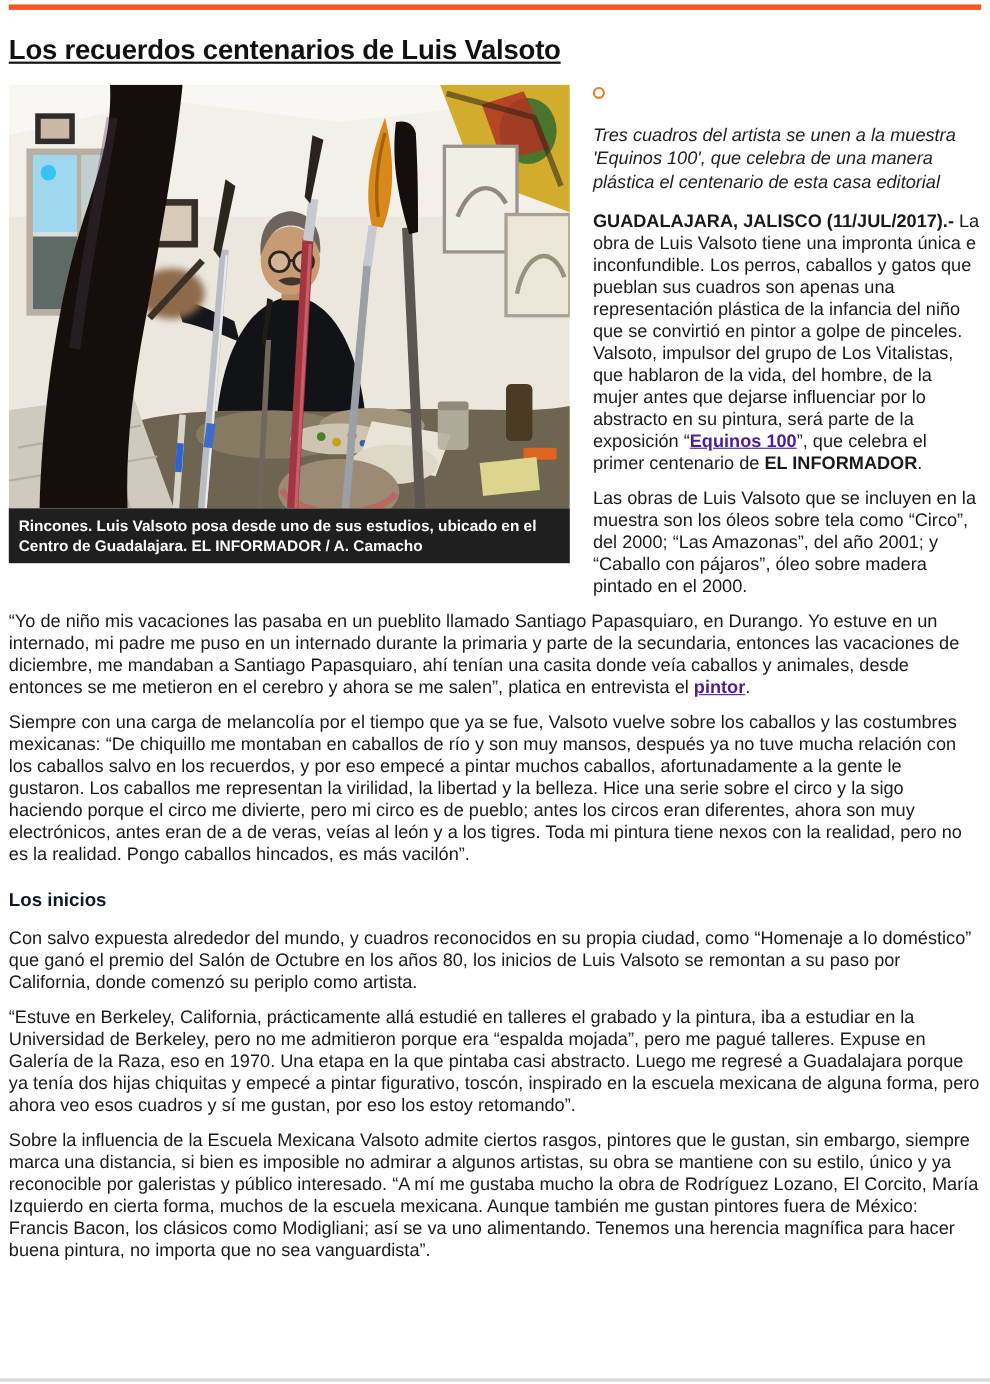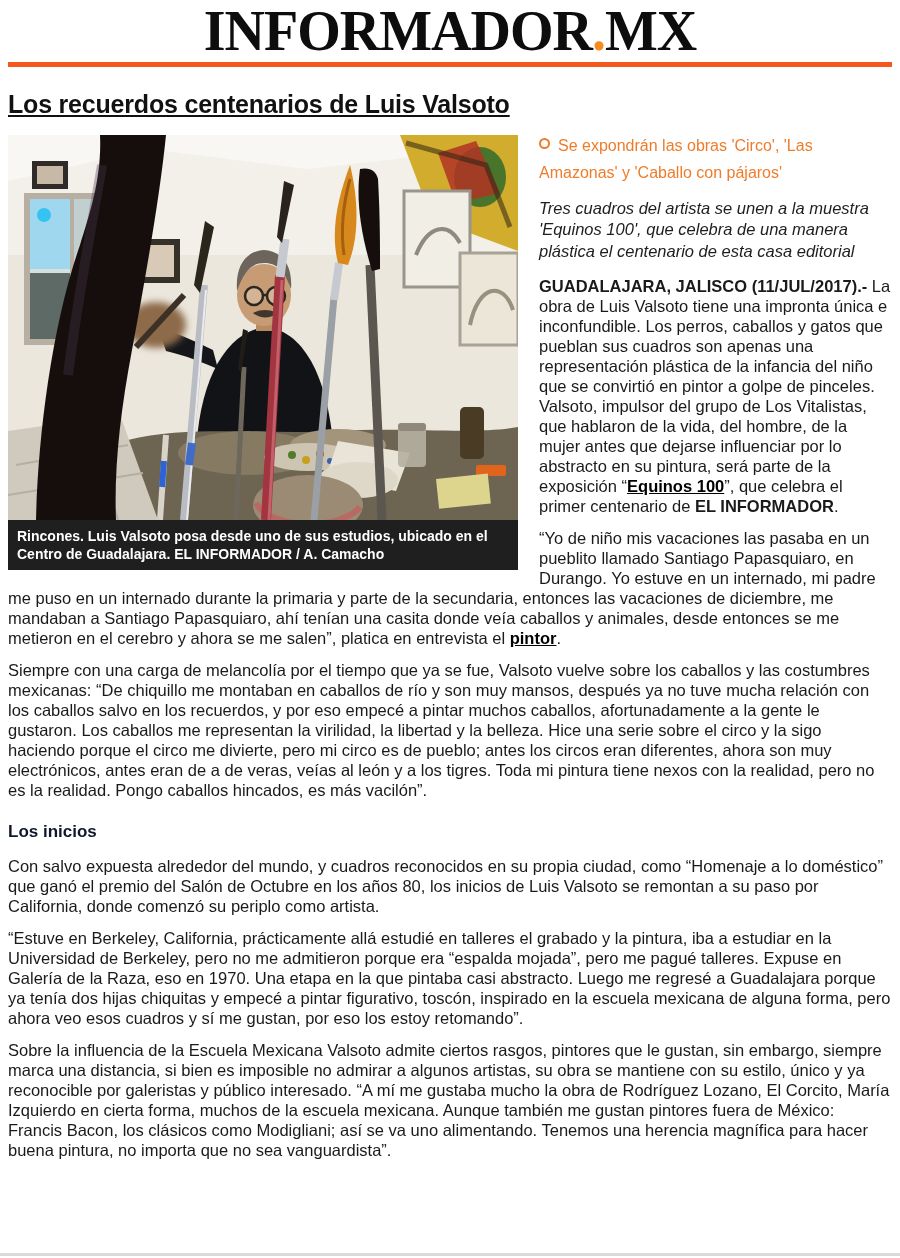--- a/index.html
+++ b/index.html
@@ -42,33 +42,30 @@
     font-size:14px;line-height:18px;padding:7px 9px;
   }
   .kicker{color:#ef7c2a;font-size:16px;line-height:27px;margin:3px 0 12px 0;}
   .bullet-ring{
     display:inline-block;width:7px;height:7px;border:2px solid #ef7c2a;
     border-radius:50%;margin-right:8px;vertical-align:2px;background:transparent;
   }
   .deck{font-style:italic;font-size:16.5px;line-height:21.5px;margin:0 0 14px 0;color:#1e1e1e;}
   .para{margin:0 0 12px 0;}
   .para b, .para strong{font-weight:bold;margin-top:14px;}
-  .inline-link{color:#000000;font-weight:bold;text-decoration:underline;}
+  .inline-link{color:#4c1d95;font-weight:bold;text-decoration:underline;}
   .subhead{font-size:17px;font-weight:bold;color:#0f172a;margin:22px 0 14px 0;line-height:20px;}
   .bottom-rule{position:absolute;left:0;right:0;bottom:2px;height:3px;background:#dadada;}
 </style>
 </head>
 <body>
 
 <div class="page">
 
   <header>
-    <div class="masthead">
-      <a class="logo" href="#"><span>INFORMADOR</span><span class="logo-dot">.</span><span>MX</span></a>
-    </div>
     <div class="masthead-rule"></div>
     <h1 class="headline">Los recuerdos centenarios de Luis Valsoto</h1>
   </header>
 
   <div class="content">
 
     <figure class="photo">
       <svg width="510" height="385" viewBox="0 0 510 385" aria-hidden="true">
         <defs>
           <filter id="soft" x="-20%" y="-20%" width="140%" height="140%">
@@ -162,26 +159,27 @@
           <line x1="326" y1="165" x2="331" y2="128" stroke="#c6cad0" stroke-width="8"></line>
           <path d="M330,128 C322,96 330,62 342,30 C350,62 352,100 340,130 Z" fill="#d8891e"></path>
           <path d="M336,120 C332,92 336,66 342,44" stroke="#a55f0e" stroke-width="3" fill="none"></path>
           <line x1="374" y1="385" x2="362" y2="130" stroke="#5c5751" stroke-width="9"></line>
           <path d="M364,136 C352,96 348,64 352,34 C362,32 368,36 370,44 C372,80 372,108 372,134 Z" fill="#14100b"></path>
         </g>
       </svg>
       <figcaption class="caption">Rincones. Luis Valsoto posa desde uno de sus estudios, ubicado en el Centro de Guadalajara. EL INFORMADOR / A. Camacho</figcaption>
     </figure>
 
-    <p class="kicker"><span class="bullet-ring"></span><span>Se expondrán las obras 'Circo', 'Las Amazonas' y 'Caballo con pájaros'</span></p>
+    <p class="kicker"><span class="bullet-ring"></span></p>
 
     <p class="deck">Tres cuadros del artista se unen a la muestra 'Equinos 100', que celebra de una manera plástica el centenario de esta casa editorial</p>
 
     <p class="para"><strong>GUADALAJARA, JALISCO (11/JUL/2017).- </strong><span>La obra de Luis Valsoto tiene una impronta única e inconfundible. Los perros, caballos y gatos que pueblan sus cuadros son apenas una representación plástica de la infancia del niño que se convirtió en pintor a golpe de pinceles. Valsoto, impulsor del grupo de Los Vitalistas, que hablaron de la vida, del hombre, de la mujer antes que dejarse influenciar por lo abstracto en su pintura, será parte de la exposición “</span><a class="inline-link" href="#">Equinos 100</a><span>”, que celebra el primer centenario de </span><strong>EL INFORMADOR</strong><span>.</span></p>
 
+    <p class="para">Las obras de Luis Valsoto que se incluyen en la muestra son los óleos sobre tela como “Circo”, del 2000; “Las Amazonas”, del año 2001; y “Caballo con pájaros”, óleo sobre madera pintado en el 2000.</p>
 
     <p class="para"><span>“Yo de niño mis vacaciones las pasaba en un pueblito llamado Santiago Papasquiaro, en Durango. Yo estuve en un internado, mi padre me puso en un internado durante la primaria y parte de la secundaria, entonces las vacaciones de diciembre, me mandaban a Santiago Papasquiaro, ahí tenían una casita donde veía caballos y animales, desde entonces se me metieron en el cerebro y ahora se me salen”, platica en entrevista el </span><a class="inline-link" href="#">pintor</a><span>.</span></p>
 
     <p class="para">Siempre con una carga de melancolía por el tiempo que ya se fue, Valsoto vuelve sobre los caballos y las costumbres mexicanas: “De chiquillo me montaban en caballos de río y son muy mansos, después ya no tuve mucha relación con los caballos salvo en los recuerdos, y por eso empecé a pintar muchos caballos, afortunadamente a la gente le gustaron. Los caballos me representan la virilidad, la libertad y la belleza. Hice una serie sobre el circo y la sigo haciendo porque el circo me divierte, pero mi circo es de pueblo; antes los circos eran diferentes, ahora son muy electrónicos, antes eran de a de veras, veías al león y a los tigres. Toda mi pintura tiene nexos con la realidad, pero no es la realidad. Pongo caballos hincados, es más vacilón”.</p>
 
     <h2 class="subhead">Los inicios</h2>
 
     <p class="para">Con salvo expuesta alrededor del mundo, y cuadros reconocidos en su propia ciudad, como “Homenaje a lo doméstico” que ganó el premio del Salón de Octubre en los años 80, los inicios de Luis Valsoto se remontan a su paso por California, donde comenzó su periplo como artista.</p>
 
     <p class="para">“Estuve en Berkeley, California, prácticamente allá estudié en talleres el grabado y la pintura, iba a estudiar en la Universidad de Berkeley, pero no me admitieron porque era “espalda mojada”, pero me pagué talleres. Expuse en Galería de la Raza, eso en 1970. Una etapa en la que pintaba casi abstracto. Luego me regresé a Guadalajara porque ya tenía dos hijas chiquitas y empecé a pintar figurativo, toscón, inspirado en la escuela mexicana de alguna forma, pero ahora veo esos cuadros y sí me gustan, por eso los estoy retomando”.</p>

